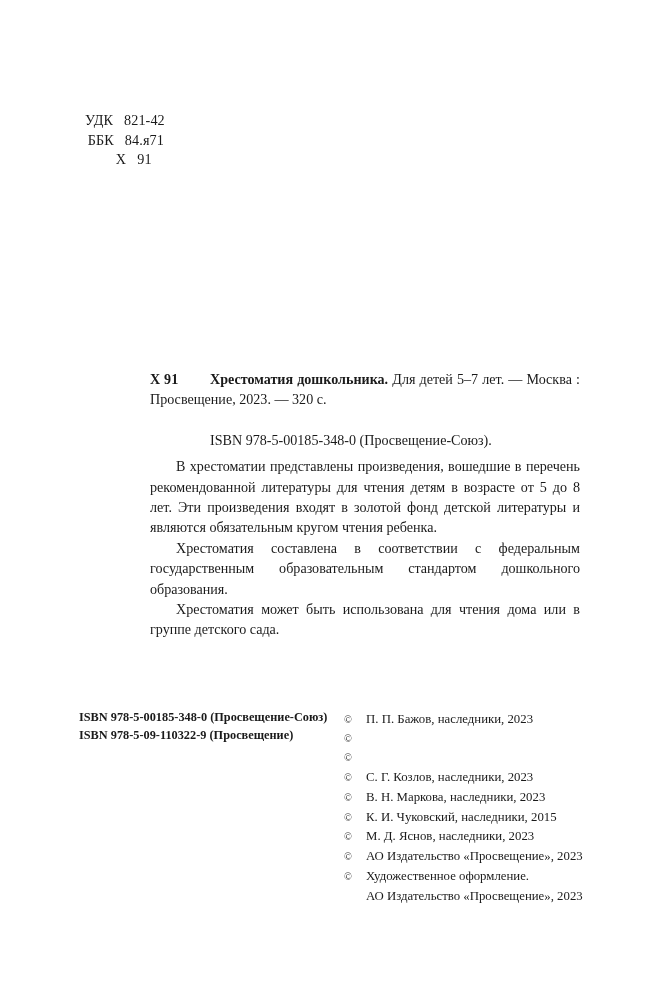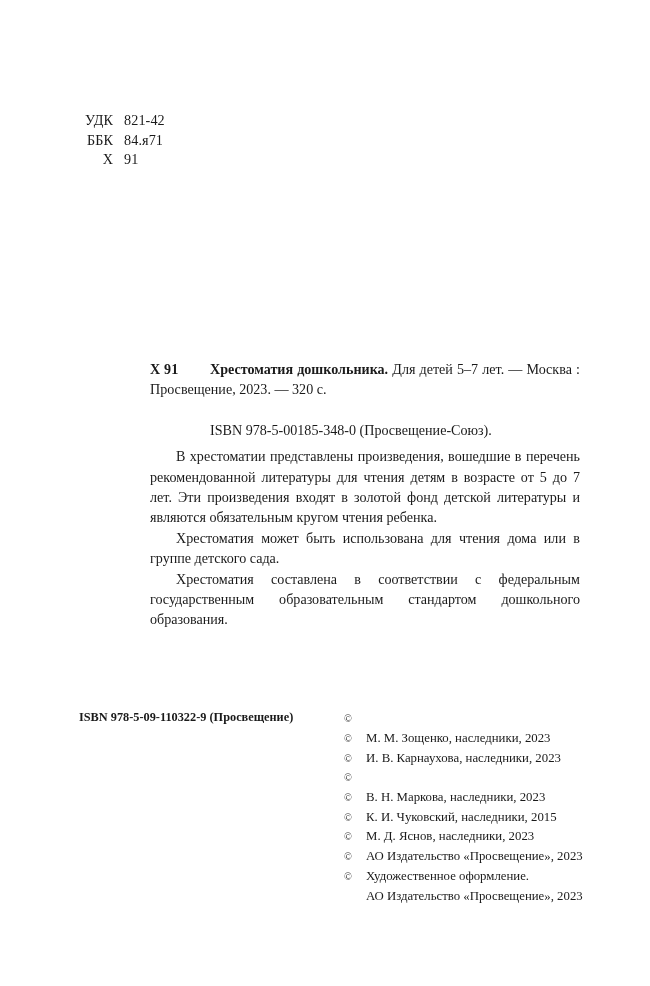--- a/index.html
+++ b/index.html
@@ -29,36 +29,37 @@
     position: absolute;
     left: 71px;
     top: 111px;
     font-size: 14.2px;
     line-height: 19.5px;
     letter-spacing: 0.1px;
   }
   .udk-row {
     display: flex;
     white-space: pre;
+    justify-content: center;
   }
   .udk-label {
     display: inline-block;
     width: 42px;
     text-align: right;
   }
   .udk-value {
     display: inline-block;
     padding-left: 11px;
   }
 
   
   .entry {
     position: absolute;
     left: 150px;
-    top: 359px;
+    top: 369px;
     width: 430px;
   }
   .entry-head {
     position: relative;
     font-size: 14.1px;
     line-height: 20.4px;
     text-align: justify;
     text-align-last: left;
     text-indent: 60px;
     hyphens: manual;
@@ -172,52 +173,53 @@
 
     <div class="entry-head">
       <span class="entry-code">Х 91</span><span class="entry-title">Хрестоматия дошкольника.</span><span> Для детей 5–7 лет. — Москва : Просвещение, 2023. — 320 с.</span>
     </div>
 
     <div class="isbn-lines">
       <div>ISBN 978-5-00185-348-0 (Просвещение-Союз).</div>
     </div>
 
     <div class="body-paras">
-      <p>В хрестоматии  представлены произведения, вошедшие в перечень рекомендованной литературы  для чтения детям в возрасте от 5 до 7 лет. Эти произведения входят в золотой фонд детской литературы и являются обязательным кругом чтения ребенка.</p>
+      <p>В хрестоматии  представлены произведения, вошедшие в перечень рекомендованной литературы  для чтения детям в возрасте от 5 до 8 лет. Эти произведения входят в золотой фонд детской литературы и являются обязательным кругом чтения ребенка.</p>
+      <p>Хрестоматия составлена в соответствии с федеральным государственным образовательным стандартом дошкольного образования.</p>
       <p>Хрестоматия может быть использована для чтения дома или в группе детского сада.</p>
-      <p>Хрестоматия составлена в соответствии с федеральным государственным образовательным стандартом дошкольного образования.</p>
     </div>
 
     <div class="udk-foot">
       <div>УДК 821-93</div>
 
     </div>
 
   </div>
 
   <div class="foot">
 
     <div class="foot-isbn">
+      <div>ISBN 978-5-00185-348-0 (Просвещение-Союз)</div>
       <div>ISBN 978-5-09-110322-9 (Просвещение)</div>
     </div>
 
     <div class="foot-rights">
       <div class="right-row">
         <span class="copy-mark">©</span>
-      </div>
-      <div class="right-row">
-        <span class="copy-mark">©</span>
-        <span class="right-text">М. М. Зощенко, наследники, 2023</span>
-      </div>
-      <div class="right-row">
-        <span class="copy-mark">©</span>
-        <span class="right-text">И. В. Карнаухова, наследники, 2023</span>
-      </div>
-      <div class="right-row">
-        <span class="copy-mark">©</span>
+        <span class="right-text">П. П. Бажов, наследники, 2023</span>
+      </div>
+      <div class="right-row">
+        <span class="copy-mark">©</span>
+      </div>
+      <div class="right-row">
+        <span class="copy-mark">©</span>
+      </div>
+      <div class="right-row">
+        <span class="copy-mark">©</span>
+        <span class="right-text">С. Г. Козлов, наследники, 2023</span>
       </div>
       <div class="right-row">
         <span class="copy-mark">©</span>
         <span class="right-text">В. Н. Маркова, наследники, 2023</span>
       </div>
       <div class="right-row">
         <span class="copy-mark">©</span>
         <span class="right-text">К. И. Чуковский, наследники, 2015</span>
       </div>
       <div class="right-row">

